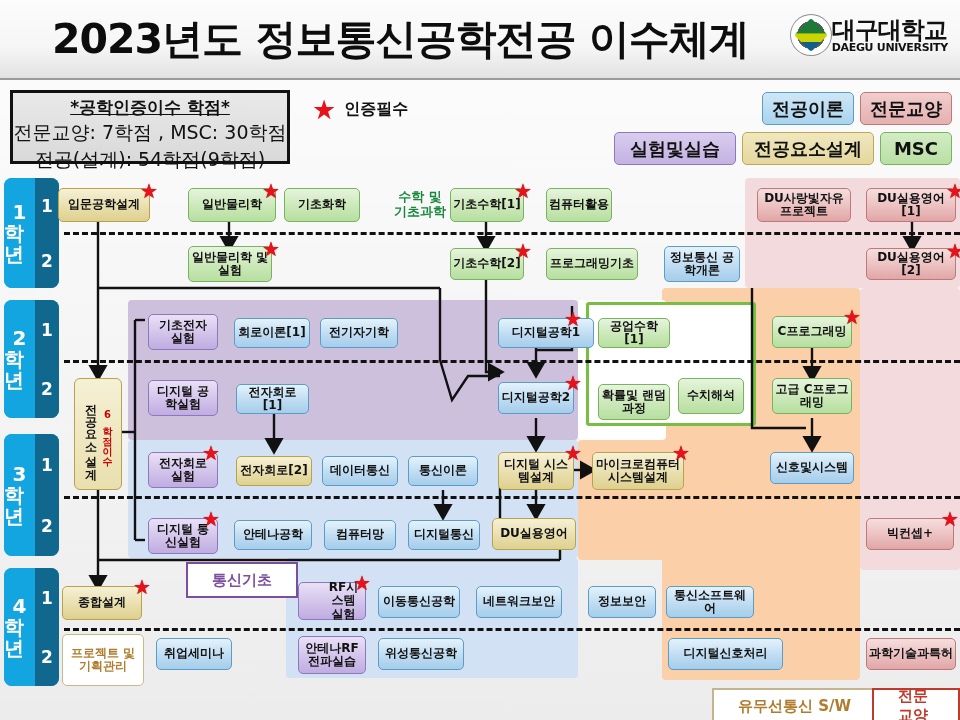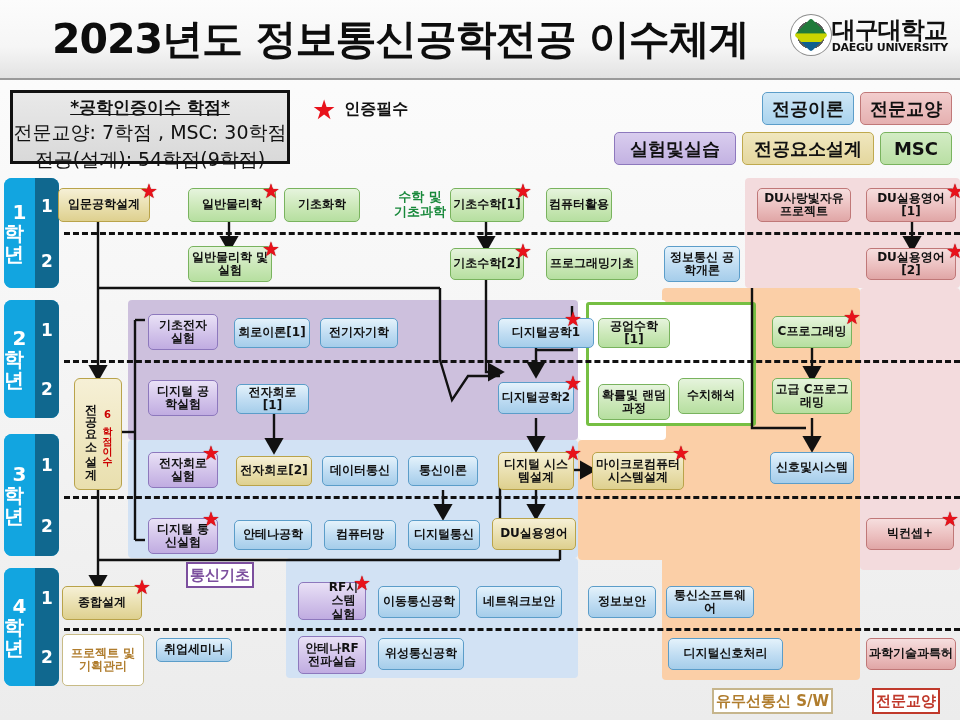--- a/index.html
+++ b/index.html
@@ -101,23 +101,23 @@
         font-weight:bold;color:#cc0000;letter-spacing:0px;}
 
   
   .grp-green{position:absolute;border:3px solid #76bf43;background:#ffffff;
              border-radius:3px;z-index:3;}
 
   
   .dash{position:absolute;height:0;border-top:3px dashed #111;z-index:8;}
 
   
-  .tracklbl{position:absolute;height:26px;box-sizing:border-box;background:#fff;
+  .tracklbl{position:absolute;height:36px;box-sizing:border-box;background:#fff;
             display:flex;align-items:center;justify-content:center;
-            font-size:15px;font-weight:bold;z-index:10;padding:0 2px;}
+            font-size:15px;font-weight:bold;z-index:10;padding:0 24px;}
   .tl-purple{border:2px solid #7c4f9e;color:#7c4f9e;}
   .tl-blue{border:2px solid #3aa5d4;color:#18539b;}
   .tl-tan{border:2px solid #c6b58c;color:#b07d2e;}
   .tl-red{border:2px solid #c0392b;color:#c0392b;}
 
   svg.links{position:absolute;left:0;top:0;width:960px;height:720px;z-index:5;
             pointer-events:none;}
 </style>
 </head>
 <body>
@@ -334,21 +334,21 @@
   <div class="node n-des" style="left:62px;top:586px;width:80px;height:34px;">종합설계</div>
   <div class="star" style="left:133px;top:577px;">★</div>
   <div class="node n-lab" style="left:298px;top:582px;width:68px;height:38px;padding-left:25px;">RF시스템 실험</div>
   <div class="star" style="left:353px;top:573px;">★</div>
   <div class="node n-theory" style="left:378px;top:586px;width:82px;height:32px;">이동통신공학</div>
   <div class="node n-theory" style="left:476px;top:586px;width:86px;height:32px;">네트워크보안</div>
   <div class="node n-theory" style="left:588px;top:586px;width:68px;height:32px;">정보보안</div>
   <div class="node n-theory" style="left:666px;top:586px;width:88px;height:32px;">통신소프트웨어</div>
 
   <div class="node n-plain" style="left:62px;top:634px;width:82px;height:52px;font-size:12px;color:#b07d2e;">프로젝트 및 기획관리</div>
-  <div class="node n-theory" style="left:156px;top:638px;width:76px;height:24px;">취업세미나</div>
+  <div class="node n-theory" style="left:156px;top:638px;width:76px;height:32px;">취업세미나</div>
   <div class="node n-lab" style="left:298px;top:636px;width:68px;height:38px;">안테나RF 전파실습</div>
   <div class="node n-theory" style="left:378px;top:638px;width:86px;height:32px;">위성통신공학</div>
   <div class="node n-theory" style="left:668px;top:638px;width:115px;height:32px;">디지털신호처리</div>
   <div class="node n-gen" style="left:866px;top:638px;width:90px;height:32px;">과학기술과특허</div>
 
   <div class="tracklbl tl-purple" style="left:186px;top:562px;">통신기초</div>
   <div class="tracklbl tl-blue" style="left:412px;top:728px;">통신H/W</div>
   <div class="tracklbl tl-tan" style="left:712px;top:688px;">유무선통신 S/W</div>
   <div class="tracklbl tl-red" style="left:872px;top:688px;">전문교양</div>
 

